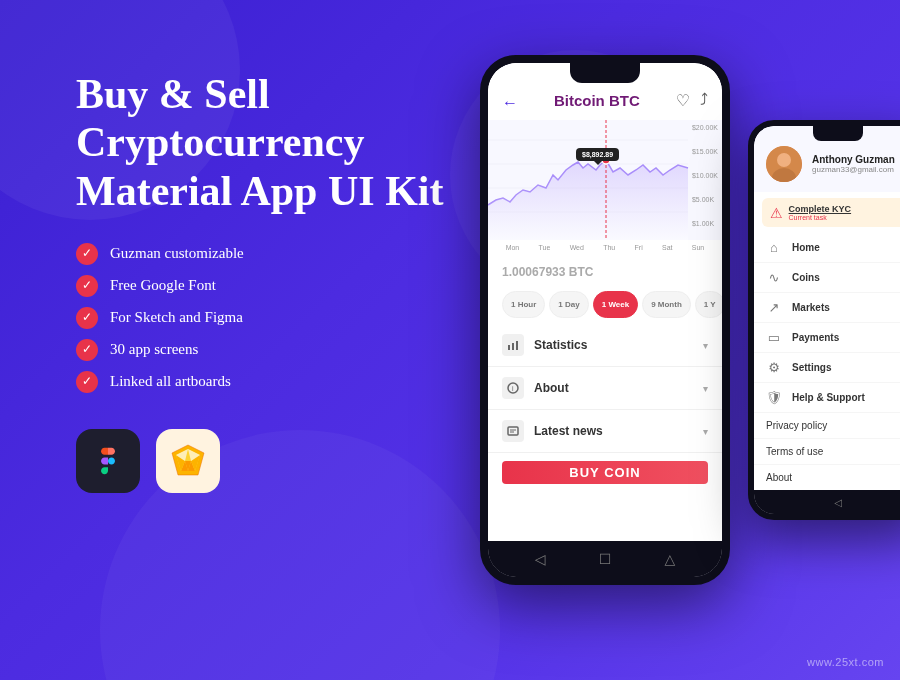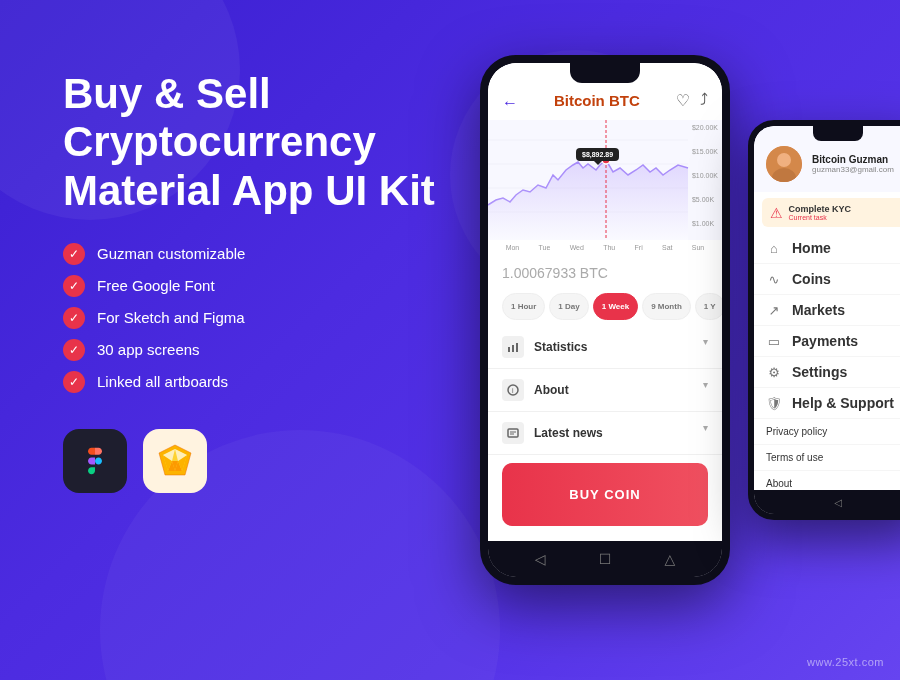--- a/index.html
+++ b/index.html
@@ -37,23 +37,24 @@
       height: 250px;
       border-radius: 50%;
       background: rgba(255,255,255,0.04);
       top: 50px;
       right: 200px;
     }
 
     
     .left-content {
       position: absolute;
-      left: 63px;
+      left: 76px;
       top: 70px;
       width: 380px;
+      font-family: Liberation Serif, serif;
     }
 
     .main-title {
       font-size: 42px;
       font-weight: 800;
       color: #ffffff;
       line-height: 1.15;
       margin-bottom: 28px;
     }
 
@@ -141,21 +142,21 @@
     .app-header {
       background: #ffffff;
       padding: 28px 14px 10px;
       display: flex;
       align-items: center;
       justify-content: space-between;
     }
     .app-header-title {
       font-size: 15px;
       font-weight: 700;
-      color: #c2410c;
+      color: #701a75;
     }
     .header-icons {
       display: flex;
       gap: 10px;
     }
     .header-icon {
       font-size: 16px;
       color: #555;
     }
     .back-icon {
@@ -245,23 +246,24 @@
     }
     .price-change {
       background: #e8f5e9;
       color: #4caf50;
       font-size: 9px;
       font-weight: 700;
       padding: 2px 5px;
       border-radius: 4px;
     }
     .price-btc {
-      font-size: 14px;
+      font-size: 12px;
       color: #aaa;
       margin-top: 2px;
+      font-weight: bold;
     }
 
     
     .time-filters {
       display: flex;
       gap: 4px;
       padding: 6px 14px;
       background: #fff;
       overflow: hidden;
     }
@@ -279,21 +281,21 @@
       background: #e8334a;
       color: #fff;
       border-color: #e8334a;
     }
 
     
     .accordion-item {
       border-bottom: 1px solid #f0f0f0;
       padding: 10px 14px;
       display: flex;
-      align-items: flex-start;
+      align-items: center;
       justify-content: space-between;
       background: #fff;
     }
     .accordion-left {
       display: flex;
       align-items: center;
       gap: 10px;
     }
     .accordion-icon {
       width: 22px;
@@ -317,22 +319,22 @@
     }
 
     
     .buy-btn {
       margin: 8px 14px;
       background: linear-gradient(90deg, #e8334a, #f05060);
       color: #fff;
       font-size: 13px;
       font-weight: 800;
       text-align: center;
-      padding: 24px;
-      border-radius: 10px;
+      padding: 4px;
+      border-radius: 4px;
       letter-spacing: 1px;
     }
 
     
     .phone-bottom {
       position: absolute;
       bottom: 0;
       left: 0;
       width: 100%;
       height: 36px;
@@ -419,41 +421,42 @@
       gap: 6px;
     }
     .kyc-icon {
       color: #e8334a;
       font-size: 14px;
     }
     .kyc-text-main {
       font-size: 9px;
       font-weight: 700;
       color: #333;
+      text-decoration: underline;
     }
     .kyc-text-sub {
       font-size: 7px;
       color: #e8334a;
     }
 
     .side-menu-item {
       display: flex;
       align-items: center;
       gap: 10px;
       padding: 7px 12px;
       border-bottom: 1px solid #f5f5f5;
     }
     .side-menu-icon {
       font-size: 13px;
       color: #777;
       width: 16px;
       text-align: center;
     }
     .side-menu-label {
-      font-size: 14px;
+      font-size: 10px;
       font-weight: 600;
       color: #333;
     }
 
     .side-text-item {
       padding: 7px 12px;
       font-size: 10px;
       color: #333;
       border-bottom: 1px solid #f5f5f5;
     }
@@ -672,21 +675,21 @@
 
     <div class="side-header">
       <div class="avatar">
         <svg width="36" height="36" viewBox="0 0 36 36">
           <circle cx="18" cy="18" r="18" fill="#d4884a"></circle>
           <ellipse cx="18" cy="14" rx="7" ry="7" fill="#f0b080"></ellipse>
           <ellipse cx="18" cy="32" rx="12" ry="10" fill="#c07840"></ellipse>
         </svg>
       </div>
       <div>
-        <div class="user-info-name">Bitcoin Guzman</div>
+        <div class="user-info-name">Anthony Guzman</div>
         <div class="user-info-email">guzman33@gmail.com</div>
       </div>
     </div>
 
     <div class="kyc-banner">
       <span class="kyc-icon">⚠</span>
       <div>
         <div class="kyc-text-main">Complete KYC</div>
         <div class="kyc-text-sub">Current task</div>
       </div>

